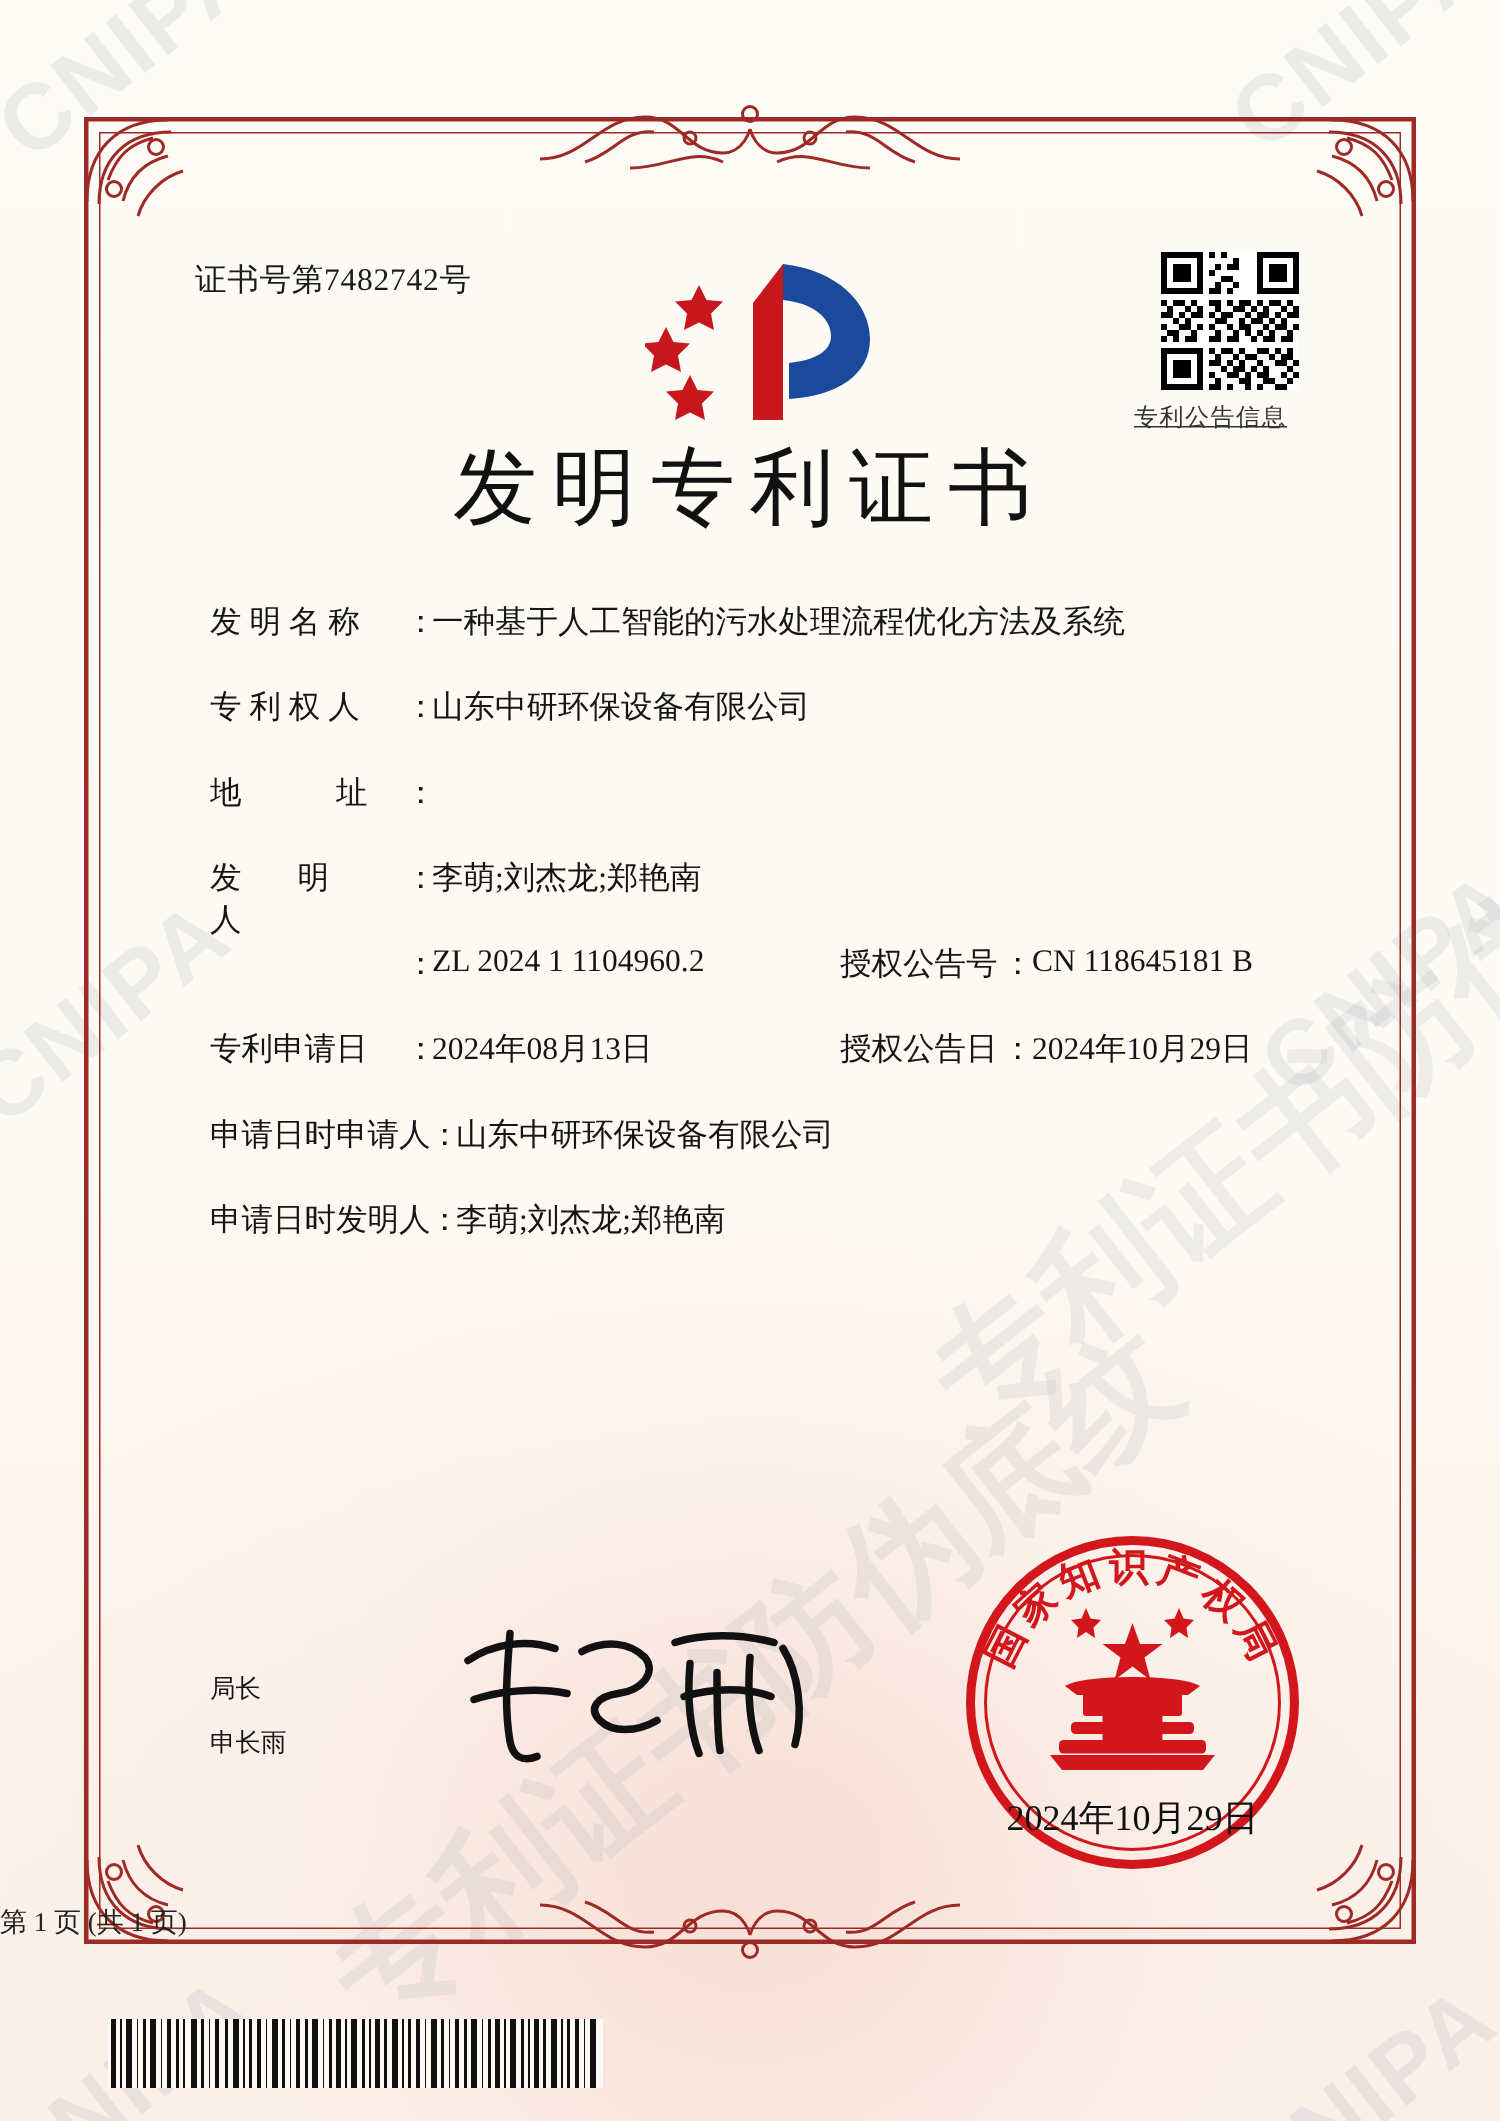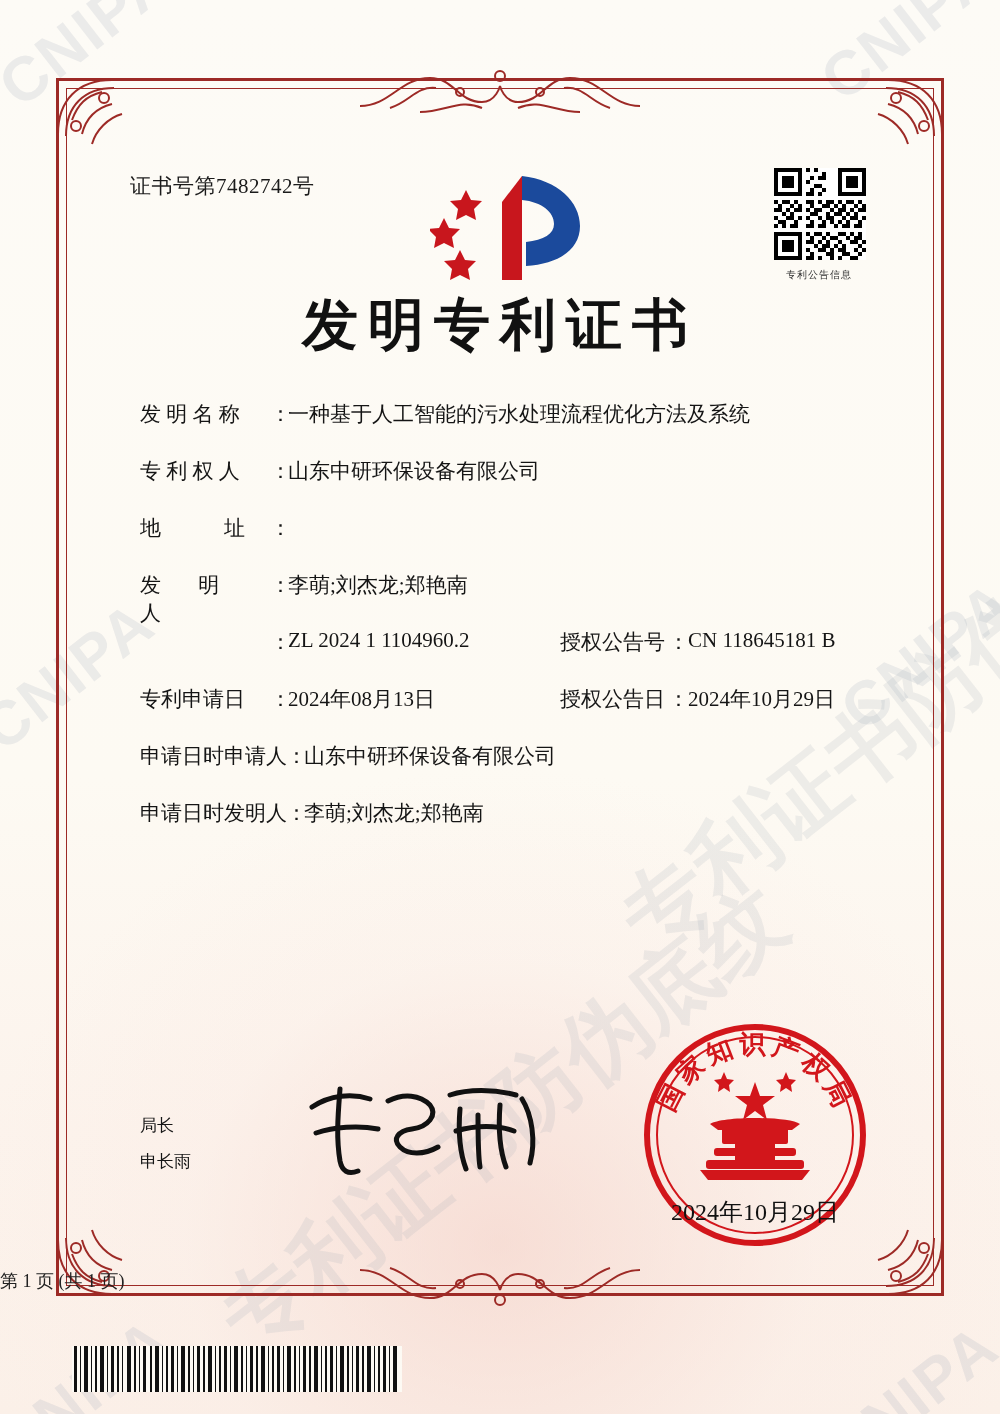--- a/index.html
+++ b/index.html
@@ -45,26 +45,26 @@
   .cert-no{
     position:absolute;left:130px;top:172px;font-size:21px;color:#1b1b1b;
     letter-spacing:0.5px;
   }
   
   .logo{position:absolute;left:430px;top:168px;width:160px;height:120px;}
   
   .qr-box{position:absolute;right:134px;top:168px;width:92px;height:92px;background:#fff;}
   .qr-box canvas,.qr-box svg{display:block;}
   .qr-caption{
-    position:absolute;right:118px;top:268px;width:126px;text-align:center;
-    font-size:10px;color:#333;letter-spacing:1px;
+    position:absolute;right:118px;top:268px;width:126px;
+    font-size:16px;color:#333;letter-spacing:1px;text-decoration:underline;
   }
   .title{
     position:absolute;left:0;right:0;top:288px;text-align:center;
-    font-size:56px;font-weight:700;letter-spacing:10px;color:#111;
+    font-size:56px;font-weight:400;letter-spacing:10px;color:#111;
     font-family:"Liberation Serif","DejaVu Serif",serif;
   }
   .fields{position:absolute;left:140px;top:400px;right:120px;}
   .frow{position:relative;height:57px;font-size:21px;color:#151515;}
   .flabel{position:absolute;left:0;top:0;width:140px;color:#151515;}
   .flabel.sp3{letter-spacing:16px;}
   .fsep{position:absolute;left:130px;top:0;}
   .fvalue{position:absolute;left:148px;top:0;}
   .col2-label{position:absolute;left:420px;top:0;}
   .col2-sep{position:absolute;left:528px;top:0;}

